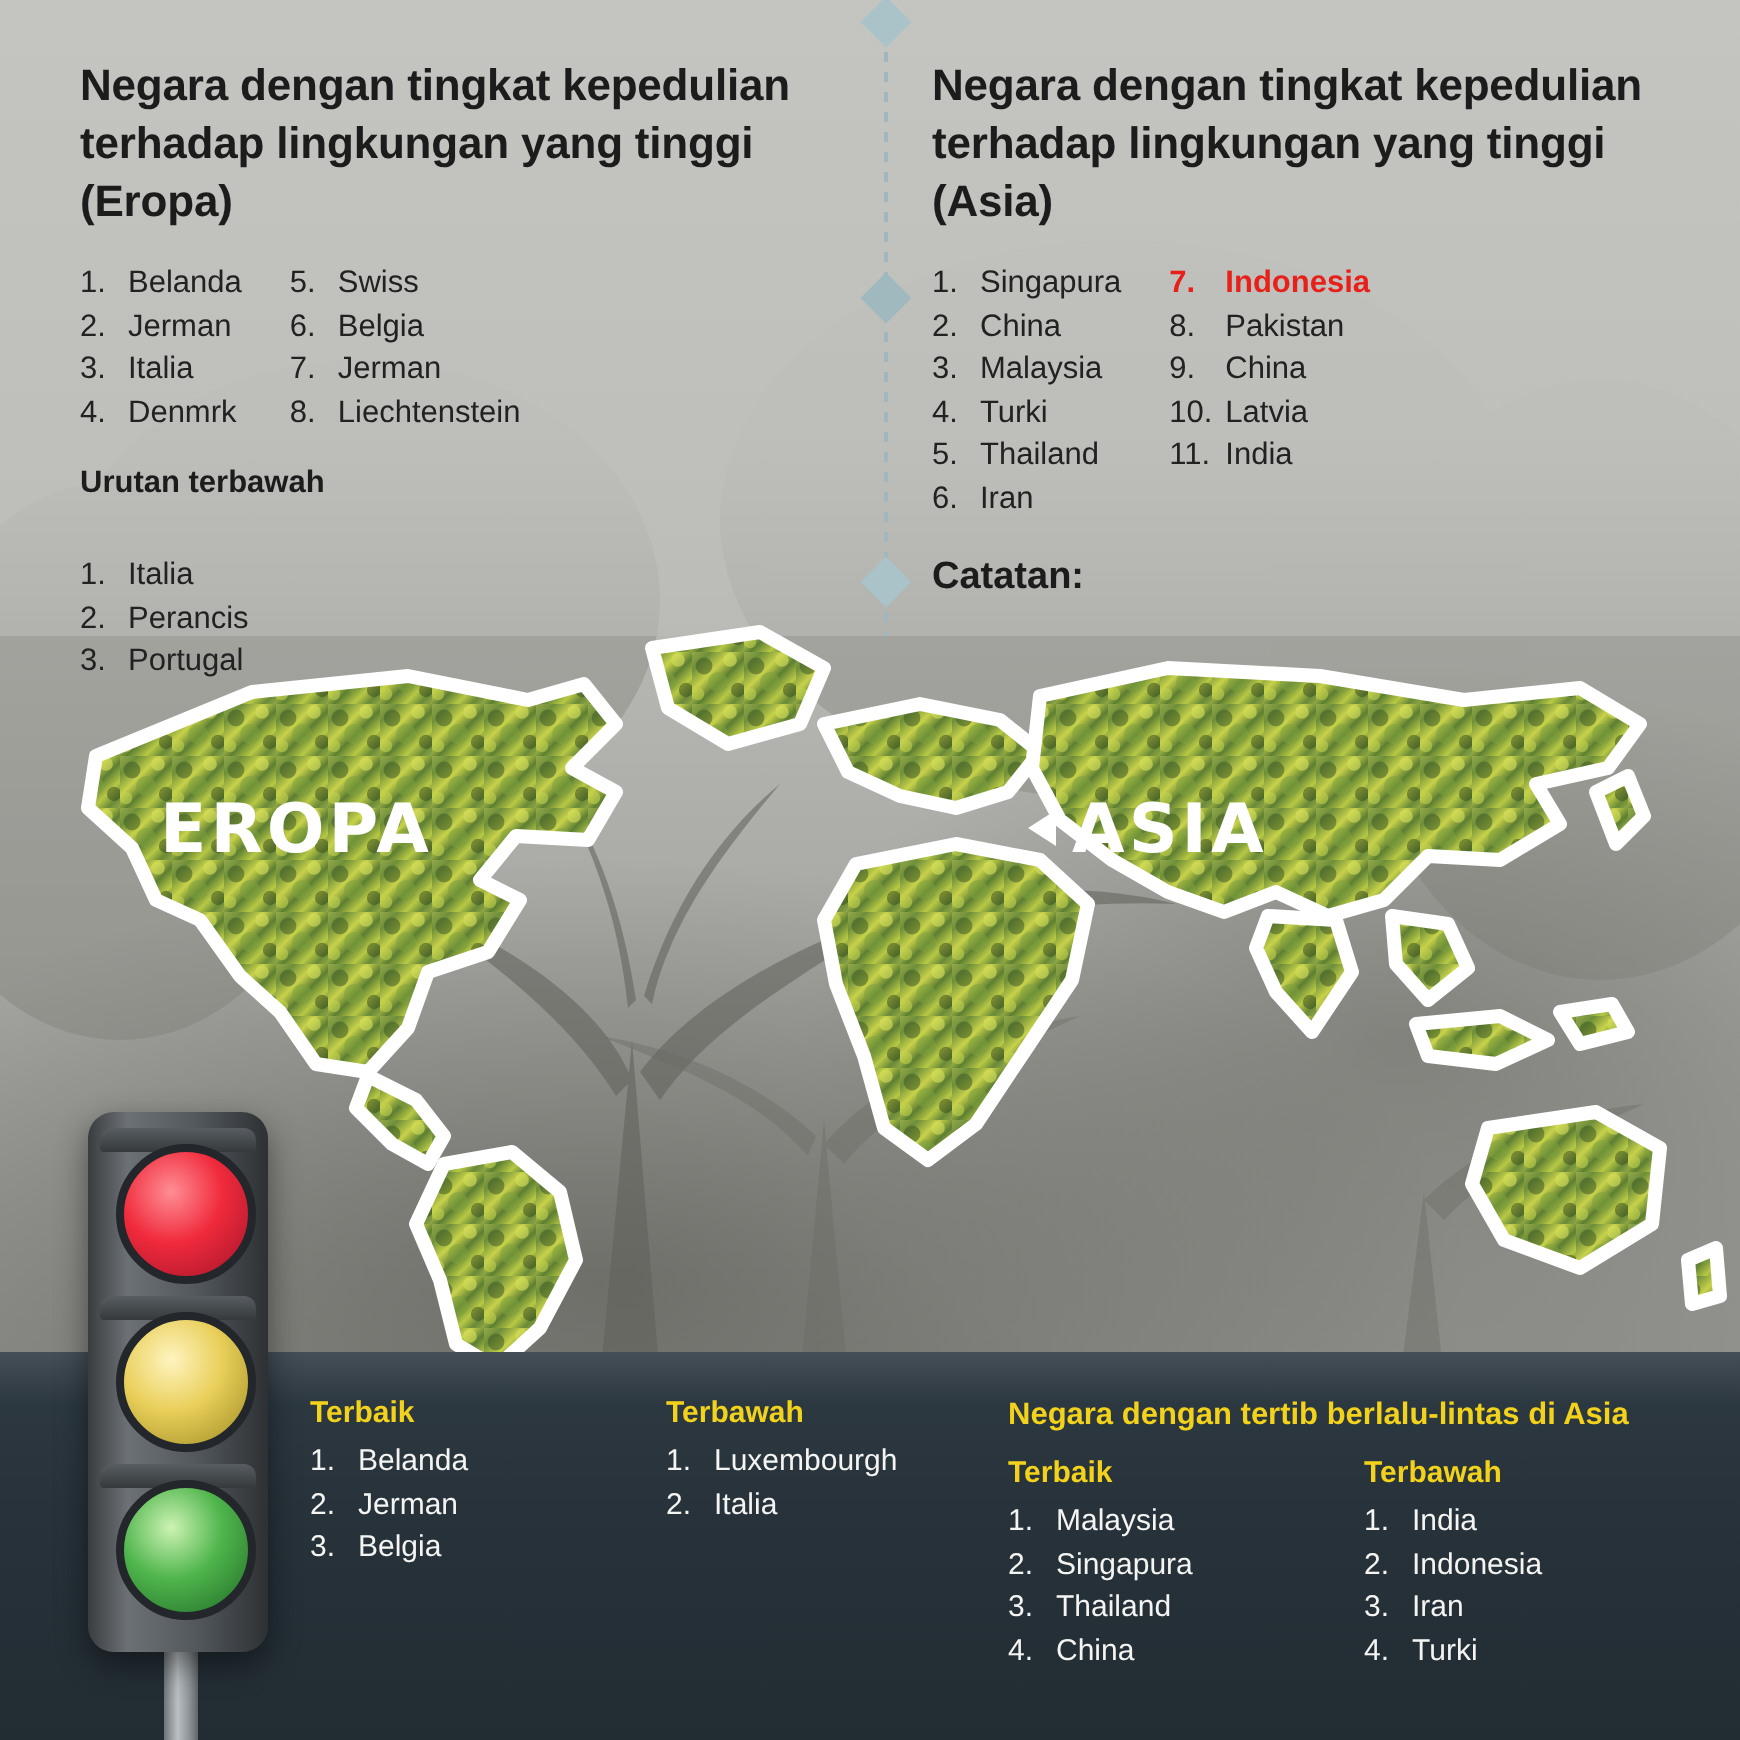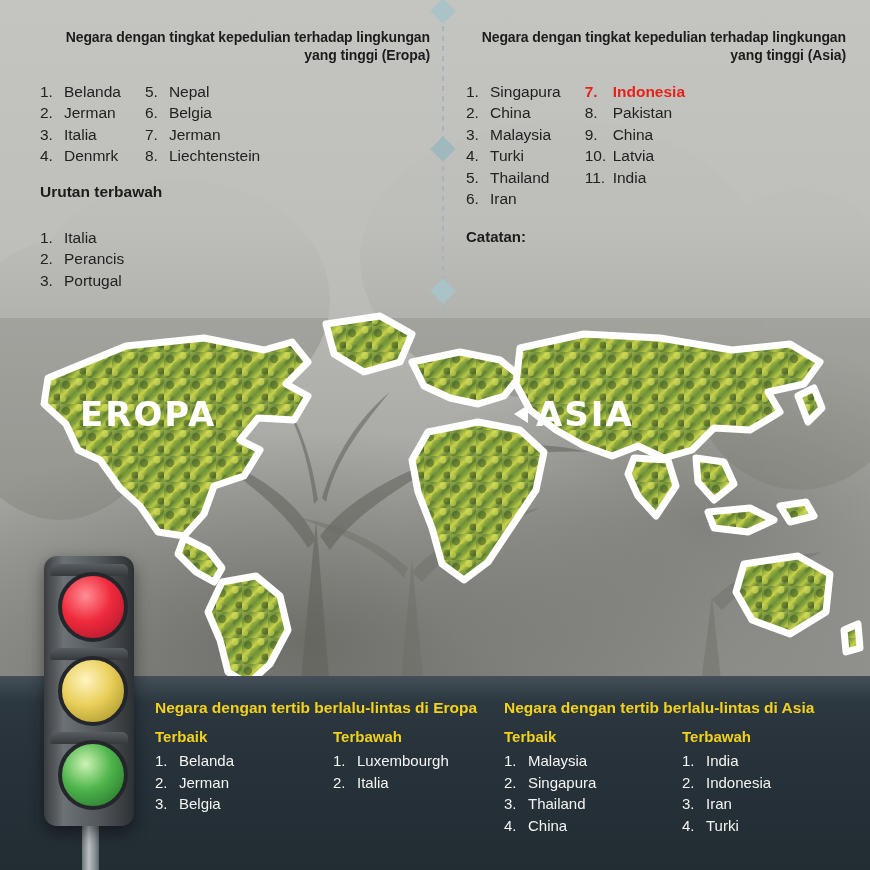--- a/index.html
+++ b/index.html
@@ -50,26 +50,25 @@
   }
 
   .col {
     position: absolute;
   }
   .col-left { left: 40px; top: 28px; width: 390px; }
   .col-right { left: 466px; top: 28px; width: 380px; }
 
   h2.title {
     margin: 0 0 16px 0;
-    font-size: 14px;
+    font-size: 22px;
     font-weight: bold;
     line-height: 1.32;
     letter-spacing: -0.1px;
     color: #1c1c1c;
-    text-align: right;
   }
   h3.subtitle {
     margin: 16px 0 26px 0;
     font-size: 15.5px;
     font-weight: bold;
     color: #1c1c1c;
   }
 
   ol.numlist {
     margin: 0;
@@ -100,21 +99,21 @@
   .highlight .num,
   .highlight .lbl {
     color: #e8201a;
     font-weight: bold;
   }
 
   .note {
     margin-top: 18px;
   }
   .note .note-title {
-    font-size: 15px;
+    font-size: 19px;
     font-weight: bold;
     margin-bottom: 2px;
     color: #1c1c1c;
   }
   .note .note-body {
     font-size: 13.3px;
     line-height: 17.5px;
     color: #2b2b2b;
     max-width: 372px;
   }
@@ -289,21 +288,21 @@
             <li>
                 <span class="num">4.</span>
                 <span class="lbl">Denmrk</span>
               </li>
           </ol>
         </div>
         <div class="sub">
           <ol class="numlist">
             <li>
                 <span class="num">5.</span>
-                <span class="lbl">Nepal</span>
+                <span class="lbl">Swiss</span>
               </li>
             <li>
                 <span class="num">6.</span>
                 <span class="lbl">Belgia</span>
               </li>
             <li>
                 <span class="num">7.</span>
                 <span class="lbl">Jerman</span>
               </li>
             <li>
@@ -477,21 +476,20 @@
       <div class="hood h2"></div>
       <div class="lamp yellow"></div>
       <div class="hood h3"></div>
       <div class="lamp green"></div>
     </div>
   </div>
 
   <div class="bottom-content">
 
     <div class="bblock euro">
-      <div class="btitle">Negara dengan tertib berlalu-lintas di Eropa</div>
       <div class="cols2">
         <div class="sub">
           <div class="sublabel">Terbaik</div>
           <ol class="numlist">
             <li>
                 <span class="num">1.</span>
                 <span class="lbl">Belanda</span>
               </li>
             <li>
                 <span class="num">2.</span>

